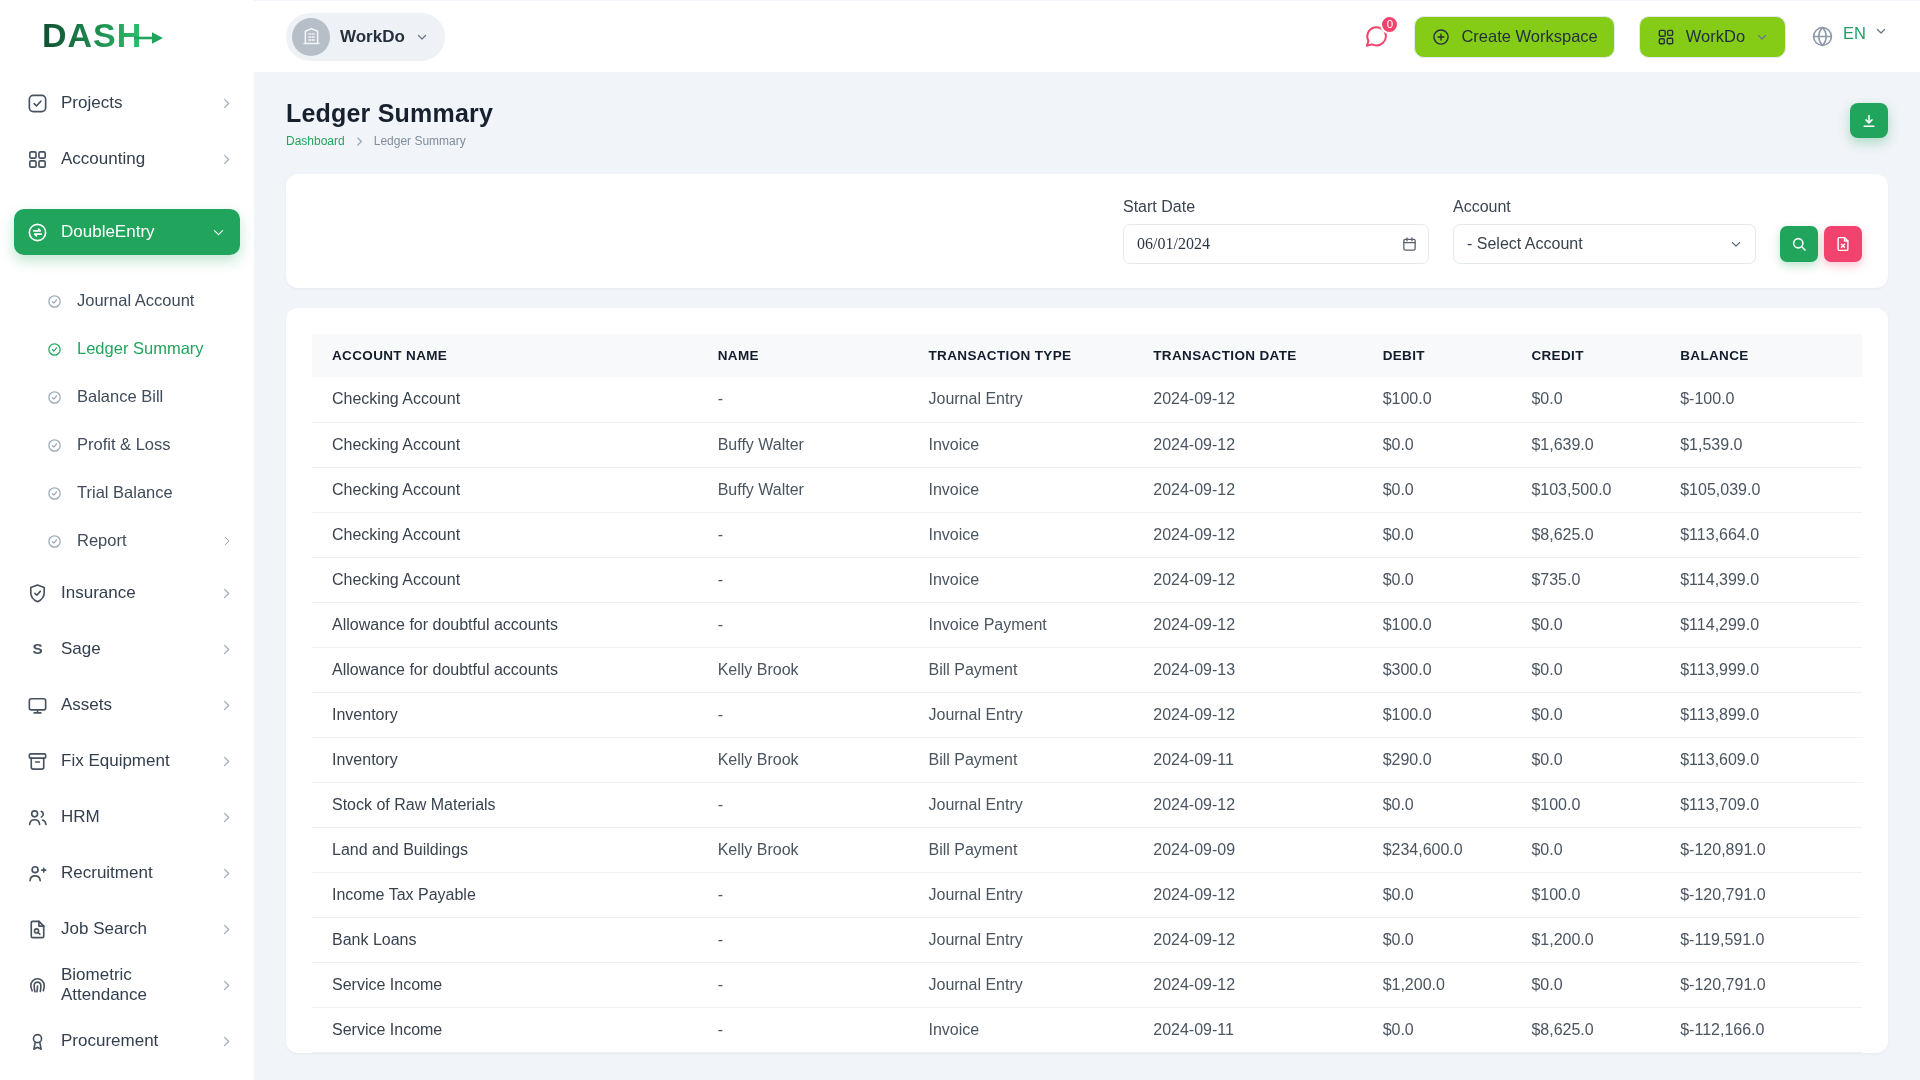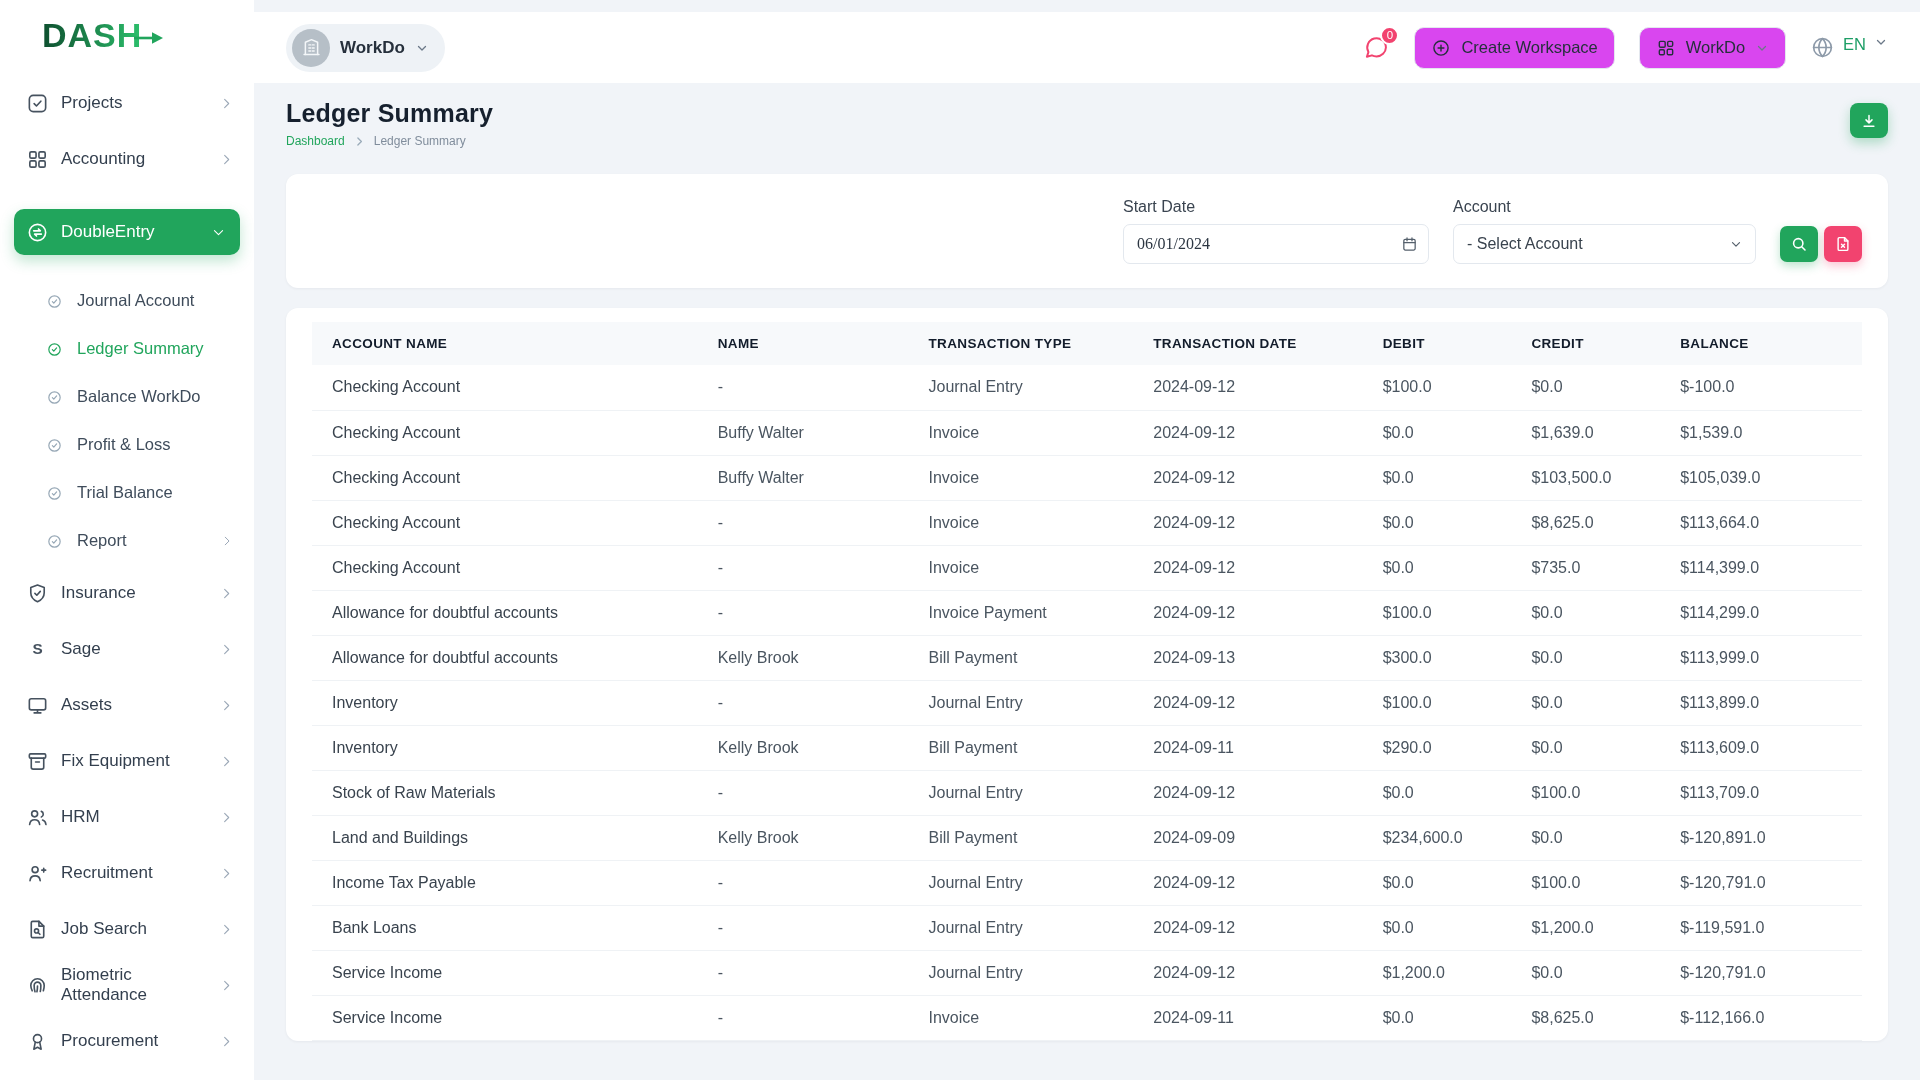--- a/index.html
+++ b/index.html
@@ -30,29 +30,29 @@
   .menu-item.active{background:var(--green);color:#fff;border-radius:10px;margin:22px 14px;min-height:46px;padding:4px 14px 4px 12px;box-shadow:0 6px 14px rgba(33,165,92,.28)}
   .menu-item.active .icon,.menu-item.active .chev{color:#fff}
   .menu-sub{display:flex;align-items:center;gap:14px;min-height:48px;padding:2px 20px 2px 46px;color:#3f4c5b;font-size:16.5px;cursor:pointer}
   .menu-sub .icon{width:17px;height:17px;color:#97a8b6;flex:none}
   .menu-sub .chev{margin-left:auto;width:14px;height:14px;color:#9aa7b6;flex:none}
   .menu-sub.active{color:var(--green)}
   .menu-sub.active .icon{color:var(--green)}
   .lbl{line-height:1.18}
 
   
-  .topbar{position:fixed;left:254px;right:0;top:12px;height:71px;background:#fff;display:flex;align-items:center;padding:0 32px;z-index:20}
+  .topbar{position:fixed;left:254px;right:0;top:1px;height:71px;background:#fff;display:flex;align-items:center;padding:0 32px;z-index:20}
   .ws-pill{display:flex;align-items:center;gap:10px;background:#eef2f6;border-radius:999px;padding:5px 16px 5px 6px;font-size:17px;font-weight:600;color:#26303c;cursor:pointer}
   .ws-avatar{width:38px;height:38px;border-radius:50%;background:#b6bfc7;display:flex;align-items:center;justify-content:center;color:#f4f7f9}
   .ws-avatar svg{width:21px;height:21px}
   .topbar-right{margin-left:auto;display:flex;align-items:center;gap:24px}
   .chat-btn{position:relative;width:28px;height:28px;color:var(--pink);cursor:pointer}
   .chat-btn svg{width:100%;height:100%}
   .badge{position:absolute;top:-8px;right:-9px;min-width:19px;height:19px;border-radius:10px;background:var(--pink);color:#fff;font-size:11.5px;display:flex;align-items:center;justify-content:center;border:2.5px solid #fff;padding:0 3px}
-  .btn-outline{display:flex;align-items:center;gap:10px;height:42px;padding:0 16px;background:#d946ef;border:1px solid var(--border);border-radius:10px;font-size:16.5px;color:#26303c;cursor:pointer;font-family:inherit}
+  .btn-outline{display:flex;align-items:center;gap:10px;height:42px;padding:0 16px;background:#84cc16;border:1px solid var(--border);border-radius:10px;font-size:16.5px;color:#26303c;cursor:pointer;font-family:inherit}
   .btn-outline .bicon{width:20px;height:20px;color:#26303c}
   .caret{width:14px;height:14px;color:#6b7888}
   .lang{display:flex;align-items:flex-start;gap:8px;cursor:pointer}
   .lang .globe{width:25px;height:25px;color:#8d9aa9}
   .lang .code{font-size:16.5px;color:#1d9e66}
 
   
   .main{margin-left:254px;padding:71px 32px 0}
   .page-head{display:flex;align-items:flex-start;justify-content:space-between;margin-top:28px}
   h1{font-size:25px;font-weight:700;color:#16202e;letter-spacing:.2px}
@@ -71,21 +71,21 @@
   .input-wrap input{width:306px;height:40px;border:1px solid var(--border);border-radius:7px;padding:0 38px 0 13px;font-family:Liberation Serif, serif;font-size:16px;color:#2c3642;background:#fff;outline:none}
   .in-icon{position:absolute;right:11px;top:50%;transform:translateY(-50%);width:17px;height:17px;color:#55606c;pointer-events:none}
   .select{width:303px;height:40px;border:1px solid var(--border);border-radius:7px;display:flex;align-items:center;justify-content:space-between;padding:0 12px 0 13px;font-size:16px;color:#39434e;cursor:pointer;background:#fff}
   .select .caret{color:#55606c}
   .filter-actions{display:flex;gap:6px;margin-bottom:2px}
   .act{width:38px;height:36px;border:none;border-radius:7px;display:flex;align-items:center;justify-content:center;color:#fff;cursor:pointer}
   .act svg{width:18px;height:18px}
   .act.green{background:var(--green);box-shadow:0 4px 10px rgba(33,165,92,.3)}
   .act.pink{background:var(--pink);box-shadow:0 4px 10px rgba(242,67,111,.3)}
 
-  .table-card{margin-top:20px;padding:14px 26px 0;overflow:hidden}
+  .table-card{margin-top:20px;padding:26px 26px 0;overflow:hidden}
   table{width:100%;border-collapse:collapse;table-layout:fixed}
   thead th{background:#f7f9fb;font-size:13.5px;font-weight:700;color:#121c2b;text-align:left;padding:14px 12px;letter-spacing:.35px;white-space:nowrap}
   th:first-child,td:first-child{padding-left:20px}
   tbody td{font-size:16px;color:var(--text-soft);padding:0 12px;height:45px;border-bottom:1px solid #eff2f5;white-space:nowrap;overflow:hidden;text-overflow:ellipsis}
   tbody td:first-child{color:#39434e}
 </style>
 </head>
 <body>
 
 <aside class="sidebar">
@@ -159,21 +159,21 @@
         </span>
         <span class="lbl">Ledger Summary</span>
       </div>
       <div class="menu-sub">
         <span class="icon">
           <svg viewBox="0 0 24 24" fill="none" stroke="currentColor" stroke-width="1.7" stroke-linecap="round" stroke-linejoin="round">
             <circle cx="12" cy="12" r="8"></circle>
             <path d="M9 12.2l2 2 4-4.5"></path>
           </svg>
         </span>
-        <span class="lbl">Balance WorkDo</span>
+        <span class="lbl">Balance Bill</span>
       </div>
       <div class="menu-sub">
         <span class="icon">
           <svg viewBox="0 0 24 24" fill="none" stroke="currentColor" stroke-width="1.7" stroke-linecap="round" stroke-linejoin="round">
             <circle cx="12" cy="12" r="8"></circle>
             <path d="M9 12.2l2 2 4-4.5"></path>
           </svg>
         </span>
         <span class="lbl">Profit &amp; Loss</span>
       </div>

